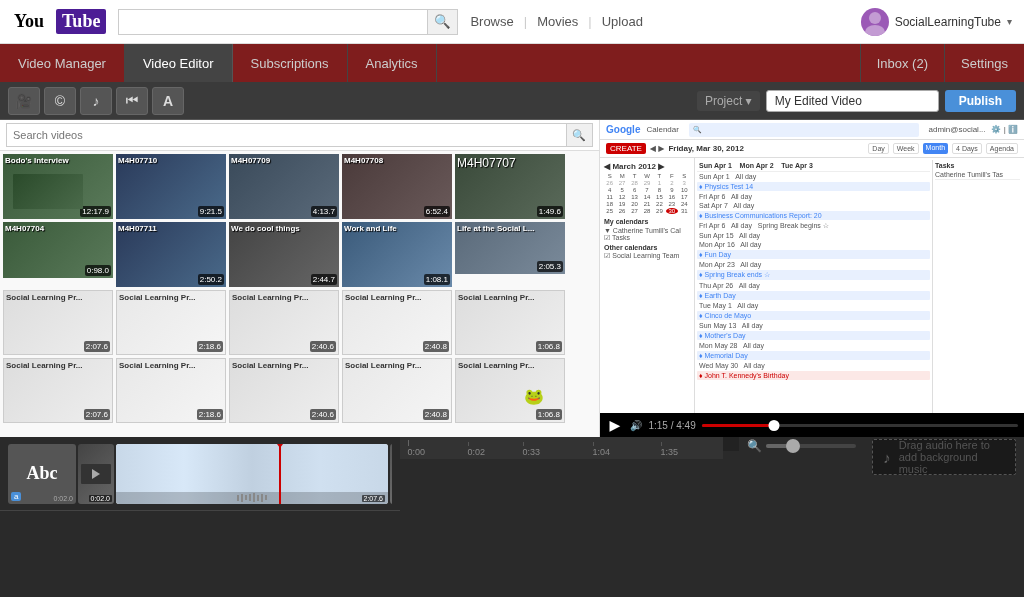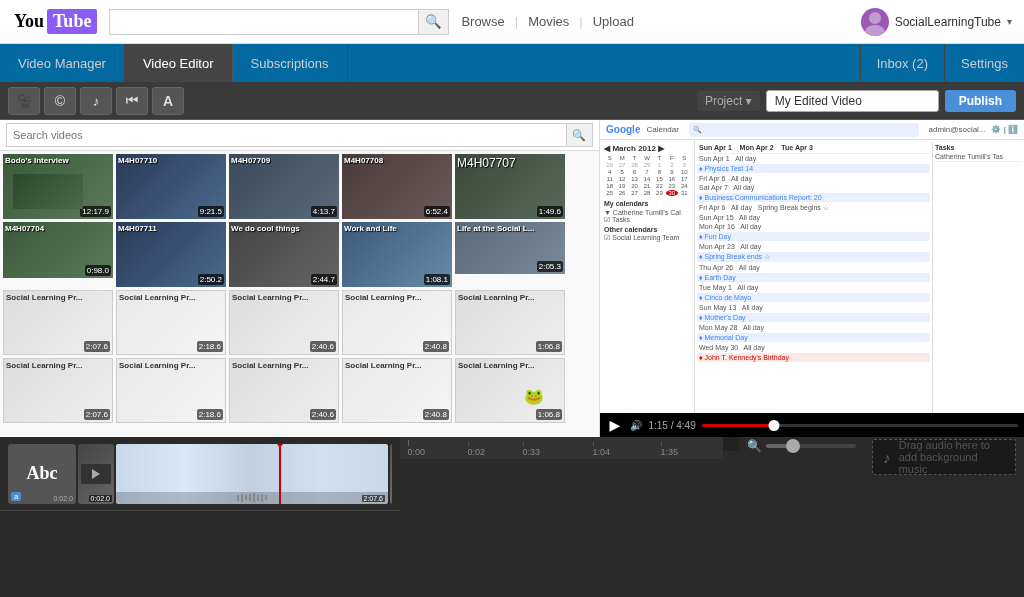--- a/index.html
+++ b/index.html
@@ -4,21 +4,21 @@
   <style>
     * { margin: 0; padding: 0; box-sizing: border-box; }
     body { font-family: Arial, sans-serif; font-size: 12px; background: #f1f1f1; width: 1024px; height: 597px; overflow: hidden; }
   </style>
 </head>
 <body>
 
 <div style="background:#fff; display:flex; align-items:center; padding:0 12px; height:44px; border-bottom:1px solid #ddd;">
   <div style="display:flex; align-items:center; margin-right:12px;">
     <span style="background:#fff; color:#000; font-size:18px; font-weight:bold; padding:2px 2px; border-radius:2px; font-family:serif;">You</span>
-    <span style="background:#8b5cf6; color:#fff; font-size:18px; font-weight:bold; padding:2px 6px; border-radius:2px; margin-left:1px; font-family:serif;">Tube</span>
+    <span style="background:#4c1d95; color:#fff; font-size:18px; font-weight:bold; padding:2px 6px; border-radius:2px; margin-left:10px; font-family:serif;">Tube</span>
   </div>
   <div style="display:flex; flex:1; max-width:340px; margin-right:12px;">
     <input type="text" style="flex: 1 1 0%; height: 26px; border: 1px solid rgb(204, 204, 204); padding: 0px 8px; font-size: 12px; outline: none;">
     <button style="width:30px; height:26px; background:#f0f0f0; border:1px solid #ccc; border-left:none; cursor:pointer;">🔍</button>
   </div>
   <div style="display:flex; align-items:center; gap:10px; font-size:13px; color:#555;">
     <span style="cursor:pointer;">Browse</span>
     <span style="color:#ccc;">|</span>
     <span style="cursor:pointer;">Movies</span>
     <span style="color:#ccc;">|</span>
@@ -29,29 +29,32 @@
       <svg width="28" height="28" viewBox="0 0 28 28">
           <circle cx="14" cy="10" r="6" fill="#c39bd3"></circle>
           <ellipse cx="14" cy="24" rx="10" ry="7" fill="#c39bd3"></ellipse>
         </svg>
     </div>
     <span style="font-size:12px; color:#333; cursor:pointer;">SocialLearningTube</span>
     <span style="font-size:10px; color:#666; cursor:pointer;">▾</span>
   </div>
 </div>
 
-<div style="background:#0369a1; display:flex; align-items:center; height:38px;">
+<div style="background:#7f1d1d; display:flex; align-items:center; height:38px;">
   <div style="color:#ccc; padding:0 18px; height:38px; display:flex; align-items:center; font-size:13px; cursor:pointer; border-right:1px solid #444;">
     <span>Video Manager</span>
   </div>
   <div style="color:#fff; padding:0 18px; height:38px; display:flex; align-items:center; font-size:13px; cursor:pointer; background:#444; border-right:1px solid #555;">
     <span>Video Editor</span>
   </div>
   <div style="color:#ccc; padding:0 18px; height:38px; display:flex; align-items:center; font-size:13px; cursor:pointer; border-right:1px solid #444;">
     <span>Subscriptions</span>
+  </div>
+  <div style="color:#ccc; padding:0 18px; height:38px; display:flex; align-items:center; font-size:13px; cursor:pointer; border-right:1px solid #444;">
+    <span>Analytics</span>
   </div>
   <div style="margin-left:auto; display:flex;">
     <div style="color:#ccc; padding:0 16px; height:38px; display:flex; align-items:center; font-size:13px; cursor:pointer; border-left:1px solid #444;">
       <span>Inbox (2)</span>
     </div>
     <div style="color:#ccc; padding:0 16px; height:38px; display:flex; align-items:center; font-size:13px; cursor:pointer; border-left:1px solid #444;">
       <span>Settings</span>
     </div>
   </div>
 </div>
@@ -185,20 +188,32 @@
         <div style="background:#fff; height:20px; display:flex; align-items:center; padding:0 6px; border-bottom:1px solid #ddd; gap:6px;">
           <span style="color:#4285F4; font-weight:bold; font-size:10px;">Google</span>
           <span style="color:#555; font-size:8px;">Calendar</span>
           <div style="flex:1; background:#e8f0fe; height:14px; border-radius:2px; margin:0 4px; display:flex; align-items:center; padding:0 4px;">
             <span style="font-size:7px; color:#4285F4;">🔍</span>
           </div>
           <span style="font-size:8px; color:#555;">admin@social...</span>
           <span style="font-size:8px; color:#555;">⚙️ | ℹ️</span>
         </div>
 
+        <div style="background:#fff; height:18px; display:flex; align-items:center; padding:0 6px; border-bottom:1px solid #ddd; gap:4px;">
+          <span style="background:#cc0000; color:#fff; font-size:8px; padding:1px 4px; border-radius:2px;">CREATE</span>
+          <span style="font-size:8px; color:#555;">◀ ▶</span>
+          <span style="font-size:8px; color:#333; font-weight:bold;">Friday, Mar 30, 2012</span>
+          <div style="margin-left:auto; display:flex; gap:4px;">
+            <span style="font-size:7px; color:#555; padding:1px 3px; border:1px solid #ddd; border-radius:2px;">Day</span>
+            <span style="font-size:7px; color:#555; padding:1px 3px; border:1px solid #ddd; border-radius:2px;">Week</span>
+            <span style="font-size:7px; color:#fff; background:#4285F4; padding:1px 3px; border-radius:2px;">Month</span>
+            <span style="font-size:7px; color:#555; padding:1px 3px; border:1px solid #ddd; border-radius:2px;">4 Days</span>
+            <span style="font-size:7px; color:#555; padding:1px 3px; border:1px solid #ddd; border-radius:2px;">Agenda</span>
+          </div>
+        </div>
 
         <div style="display:flex; height:calc(100% - 38px);">
 
           <div style="width:95px; border-right:1px solid #ddd; padding:4px; background:#fff; overflow:hidden;">
             <div style="font-size:8px; color:#333; font-weight:bold; margin-bottom:2px;">◀ March 2012 ▶</div>
             <div style="display:grid; grid-template-columns:repeat(7,1fr); gap:1px; font-size:6px; text-align:center; color:#555;">
               <span>S</span>
                 <span>M</span>
                 <span>T</span>
                 <span>W</span>

